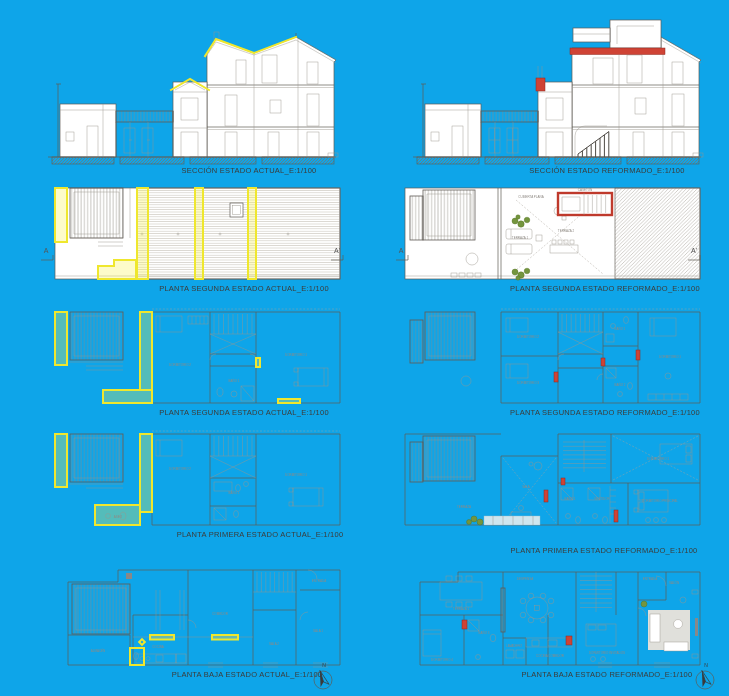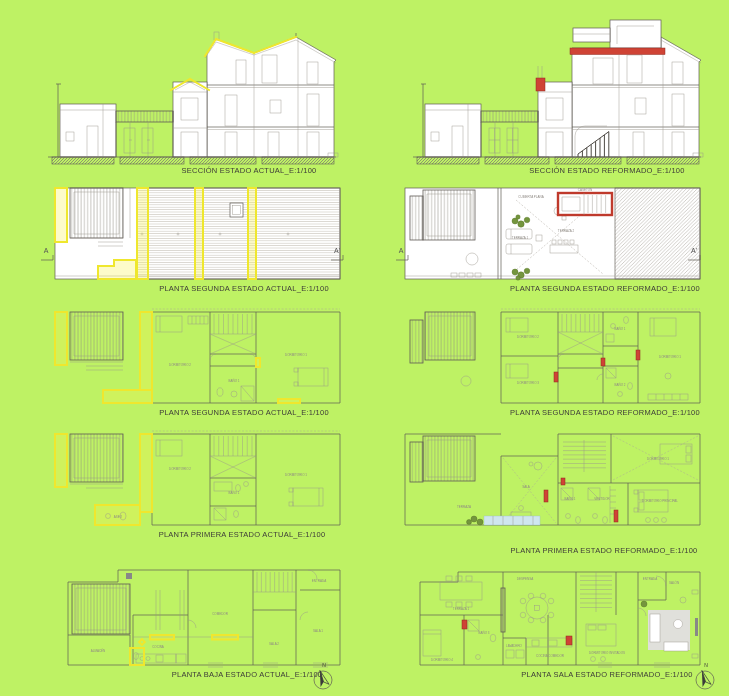--- a/index.html
+++ b/index.html
@@ -1,17 +1,17 @@
 <!DOCTYPE html>
 <html><head>
 <meta charset="utf-8">
 <style>
   *{margin:0;padding:0;box-sizing:border-box}
   html,body{width:729px;height:696px;background:#fff}
-  #sheet{position:absolute;left:0;top:0;width:729px;height:696px;background:#bef264;
+  #sheet{position:absolute;left:0;top:0;width:729px;height:696px;background:#0ea5e9;
          font-family:"Liberation Sans",sans-serif;overflow:hidden}
   .panel{position:absolute}
   .panel svg{width:100%;height:100%;display:block;overflow:visible}
   .caption{position:absolute;transform:translateX(-50%);font-size:7.5px;letter-spacing:.25px;
            color:#3d3b38;white-space:nowrap}
   .compass{position:absolute}
   
   .s  {stroke:#5f5b55;stroke-width:.7;fill:none}
   .s2 {stroke:#4e4a45;stroke-width:1;fill:none}
   .sw {stroke:#5f5b55;stroke-width:.7;fill:#ffffff}
@@ -480,24 +480,24 @@
         <text x="276" y="24" class="room-label">SALÓN</text>
       </svg>
 </figure>
 
 <div class="caption" style="left:249px;top:166px">SECCIÓN ESTADO ACTUAL_E:1/100</div>
 <div class="caption" style="left:607px;top:166px">SECCIÓN ESTADO REFORMADO_E:1/100</div>
 <div class="caption" style="left:244px;top:284px">PLANTA SEGUNDA ESTADO ACTUAL_E:1/100</div>
 <div class="caption" style="left:605px;top:284px">PLANTA SEGUNDA ESTADO REFORMADO_E:1/100</div>
 <div class="caption" style="left:244px;top:408px">PLANTA SEGUNDA ESTADO ACTUAL_E:1/100</div>
 <div class="caption" style="left:605px;top:408px">PLANTA SEGUNDA ESTADO REFORMADO_E:1/100</div>
-<div class="caption" style="left:242px;top:530px">PLANTA PRIMERA ESTADO ACTUAL_E:1/100</div>
+<div class="caption" style="left:260px;top:530px">PLANTA PRIMERA ESTADO ACTUAL_E:1/100</div>
 <div class="caption" style="left:604px;top:546px">PLANTA PRIMERA ESTADO REFORMADO_E:1/100</div>
 <div class="caption" style="left:247px;top:670px">PLANTA BAJA ESTADO ACTUAL_E:1/100</div>
-<div class="caption" style="left:607px;top:670px">PLANTA SALA ESTADO REFORMADO_E:1/100</div>
+<div class="caption" style="left:607px;top:670px">PLANTA BAJA ESTADO REFORMADO_E:1/100</div>
 
 <svg class="compass" style="left:308px;top:661px" width="30" height="32" viewBox="0 0 30 32">
   <text class="cN" x="16" y="6">N</text>
   <circle cx="15" cy="19" r="9" class="s"></circle>
   <g transform="rotate(-18 15 19)">
     <polygon points="15,9 10.5,25 15,21" fill="#3a3a3a"></polygon>
     <polygon points="15,9 19.5,25 15,21" fill="none" stroke="#3a3a3a" stroke-width="0.7"></polygon>
   </g>
 </svg>
 <svg class="compass" style="left:690px;top:661px" width="30" height="32" viewBox="0 0 30 32">

